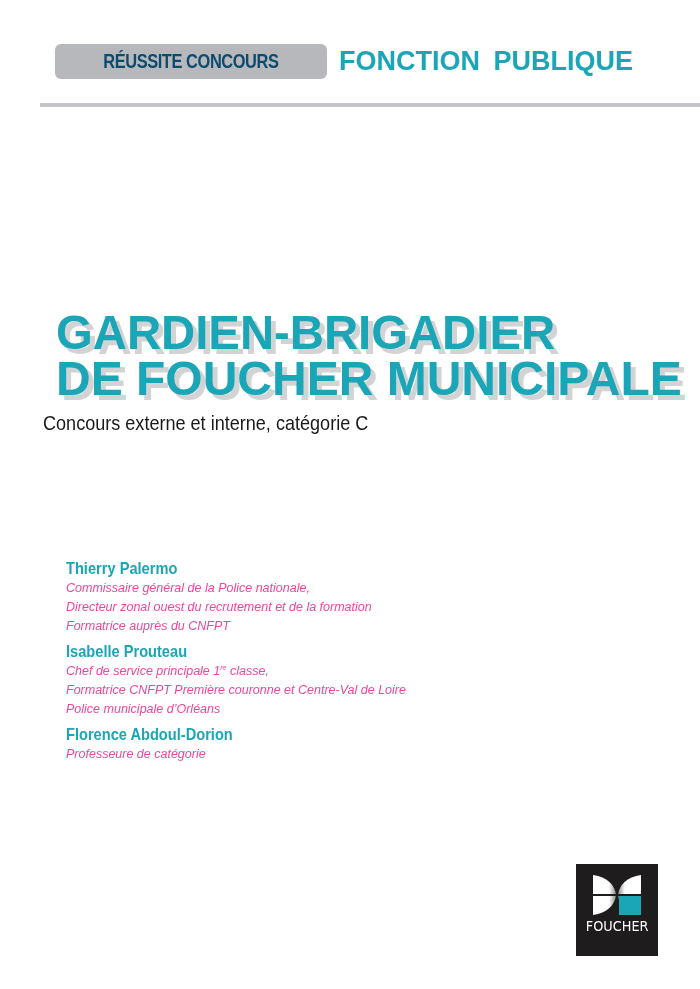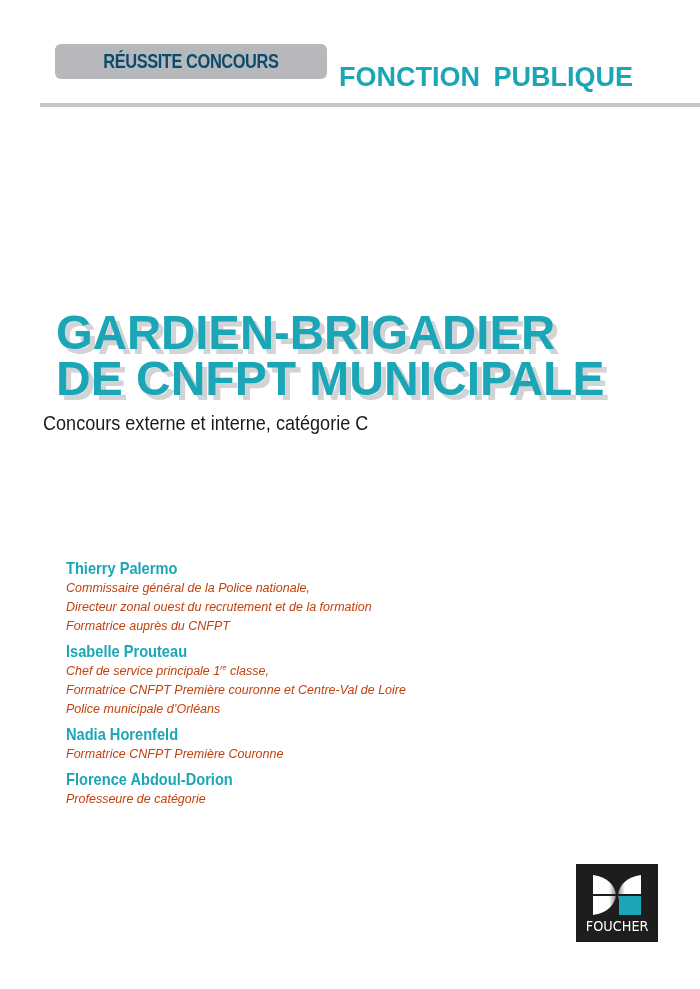--- a/index.html
+++ b/index.html
@@ -41,21 +41,20 @@
       position: absolute;
       left: 339px;
       top: 44px;
       height: 35px;
       line-height: 35px;
       color: #1aa6b7;
       font-weight: bold;
       font-size: 27px;
       white-space: nowrap;
       word-spacing: 6px;
-      margin-top: 16px;
     }
     .header-rule {
       position: absolute;
       left: 40px;
       right: 0;
       top: 103px;
       height: 4px;
       background: #c4c5c8;
     }
     .title {
@@ -101,37 +100,37 @@
     .author-name {
       color: #1aa6b7;
       font-weight: bold;
       font-size: 17px;
       line-height: 20px;
       white-space: nowrap;
       transform: scaleX(0.86);
       transform-origin: left center;
     }
     .author-role {
-      color: #c2410c;
+      color: #ec4899;
       font-style: italic;
       font-size: 12.5px;
       line-height: 19px;
       white-space: nowrap;
     }
     .author-role sup {
       font-size: 7px;
       line-height: 0;
       vertical-align: 5px;
     }
     .publisher-logo {
       position: absolute;
       left: 576px;
       top: 864px;
       width: 82px;
-      height: 78px;
+      height: 92px;
       background: #1e1c1d;
     }
     .publisher-logo svg {
       position: absolute;
       left: 13px;
       top: 9px;
     }
     .publisher-name {
       position: absolute;
       left: 0;
@@ -153,43 +152,39 @@
 <body>
 
 <div class="series-pill">
   <span>RÉUSSITE CONCOURS</span>
 </div>
 <div class="series-name">FONCTION PUBLIQUE</div>
 <div class="header-rule"></div>
 
 <h1 class="title">
   <span class="line l1">GARDIEN-BRIGADIER</span>
-  <span class="line l2">DE CNFPT MUNICIPALE</span>
+  <span class="line l2">DE FOUCHER MUNICIPALE</span>
 </h1>
 
 <p class="subtitle">Concours externe et interne, catégorie C</p>
 
 <div class="authors">
   <div class="author">
     <div class="author-name">Thierry Palermo</div>
     <div class="author-role">Commissaire général de la Police nationale,</div>
     <div class="author-role">Directeur zonal ouest du recrutement et de la formation</div>
     <div class="author-role">Formatrice auprès du CNFPT</div>
   </div>
   <div class="author">
     <div class="author-name">Isabelle Prouteau</div>
     <div class="author-role"><span>Chef de service principale 1</span><sup>re</sup><span> classe,</span></div>
     <div class="author-role">Formatrice CNFPT Première couronne et Centre-Val de Loire</div>
     <div class="author-role">Police municipale d’Orléans</div>
   </div>
   <div class="author">
-    <div class="author-name">Nadia Horenfeld</div>
-    <div class="author-role">Formatrice CNFPT Première Couronne</div>
-  </div>
-  <div class="author">
     <div class="author-name">Florence Abdoul-Dorion</div>
     <div class="author-role">Professeure de catégorie</div>
   </div>
 </div>
 
 <div class="publisher-logo">
   <svg width="56" height="44" viewBox="0 0 56 44">
     <defs>
       <linearGradient id="wingL" x1="0" y1="0" x2="1" y2="0">
         <stop offset="0" stop-color="#ffffff"></stop>

